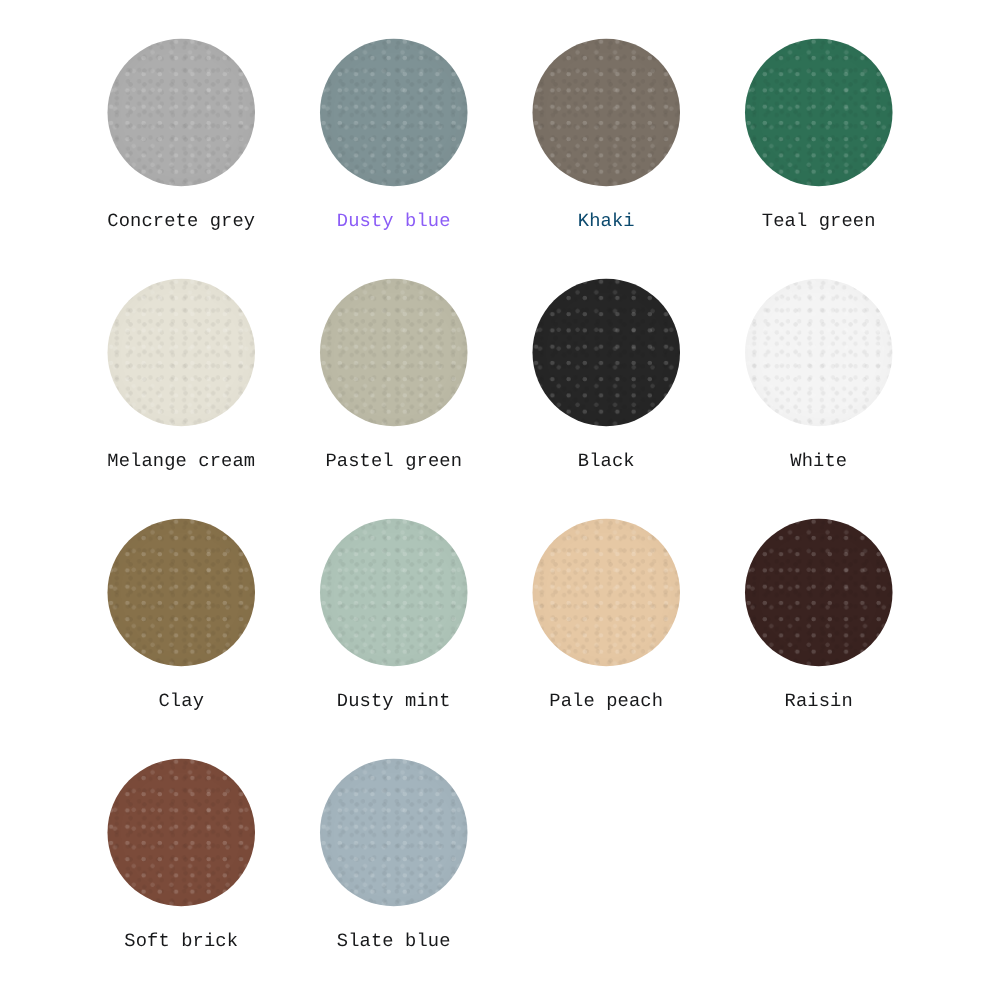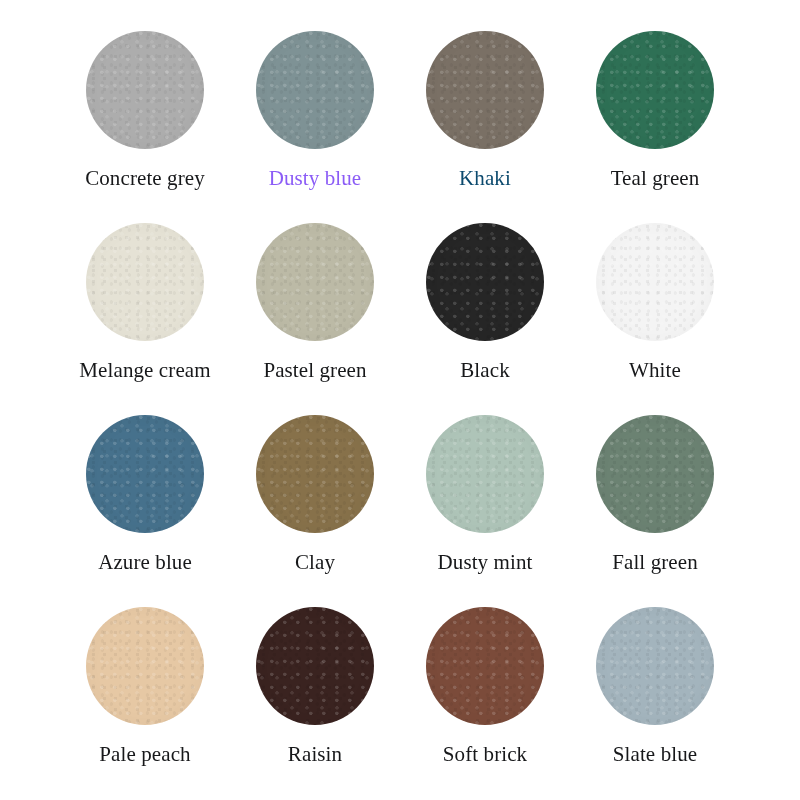--- a/index.html
+++ b/index.html
@@ -60,26 +60,26 @@
       radial-gradient(circle at 68% 32%, rgba(0,0,0,0.05) 0 1.5px, rgba(0,0,0,0) 2px),
       radial-gradient(circle at 40% 72%, rgba(255,255,255,0.10) 0 1.5px, rgba(0,0,0,0) 2px),
       radial-gradient(circle at 82% 78%, rgba(0,0,0,0.04) 0 1.5px, rgba(0,0,0,0) 2px),
       radial-gradient(circle at 50% 50%, rgba(0,0,0,0) 55%, rgba(0,0,0,0.035) 100%);
     background-size: 13px 13px, 11px 11px, 15px 15px, 9px 9px, 100% 100%;
     pointer-events: none;
   }
 
   .swatch-label {
     margin-top: 11px;
-    font-size: 21px;
+    font-size: 15px;
     line-height: 18px;
     color: #17181a;
     text-align: center;
     letter-spacing: 0.1px;
-    font-family: Liberation Serif, serif;
+    font-family: Liberation Mono, monospace;
   }
 </style>
 </head>
 <body style="background: rgb(255, 255, 255);">
 
 <div class="palette-grid" id="palette-grid">
     <div class="swatch-cell">
       <div class="swatch-disc-wrap">
         <div class="swatch-disc" style="background-color: rgb(173, 173, 173);"></div>
       </div>
@@ -122,41 +122,29 @@
       <div class="swatch-label" style="color: rgb(23, 24, 26);">Black</div>
     </div>
     <div class="swatch-cell">
       <div class="swatch-disc-wrap">
         <div class="swatch-disc" style="background-color: rgb(244, 244, 244);"></div>
       </div>
       <div class="swatch-label" style="color: rgb(23, 24, 26);">White</div>
     </div>
     <div class="swatch-cell">
       <div class="swatch-disc-wrap">
-        <div class="swatch-disc" style="background-color: rgb(70, 113, 140);"></div>
-      </div>
-      <div class="swatch-label" style="color: rgb(23, 24, 26);">Azure blue</div>
-    </div>
-    <div class="swatch-cell">
-      <div class="swatch-disc-wrap">
         <div class="swatch-disc" style="background-color: rgb(135, 113, 74);"></div>
       </div>
       <div class="swatch-label" style="color: rgb(23, 24, 26);">Clay</div>
     </div>
     <div class="swatch-cell">
       <div class="swatch-disc-wrap">
         <div class="swatch-disc" style="background-color: rgb(174, 196, 184);"></div>
       </div>
       <div class="swatch-label" style="color: rgb(23, 24, 26);">Dusty mint</div>
-    </div>
-    <div class="swatch-cell">
-      <div class="swatch-disc-wrap">
-        <div class="swatch-disc" style="background-color: rgb(107, 130, 114);"></div>
-      </div>
-      <div class="swatch-label" style="color: rgb(23, 24, 26);">Fall green</div>
     </div>
     <div class="swatch-cell">
       <div class="swatch-disc-wrap">
         <div class="swatch-disc" style="background-color: rgb(230, 200, 164);"></div>
       </div>
       <div class="swatch-label" style="color: rgb(23, 24, 26); text-align: center;">Pale peach</div>
     </div>
     <div class="swatch-cell">
       <div class="swatch-disc-wrap">
         <div class="swatch-disc" style="background-color: rgb(58, 35, 32);"></div>

